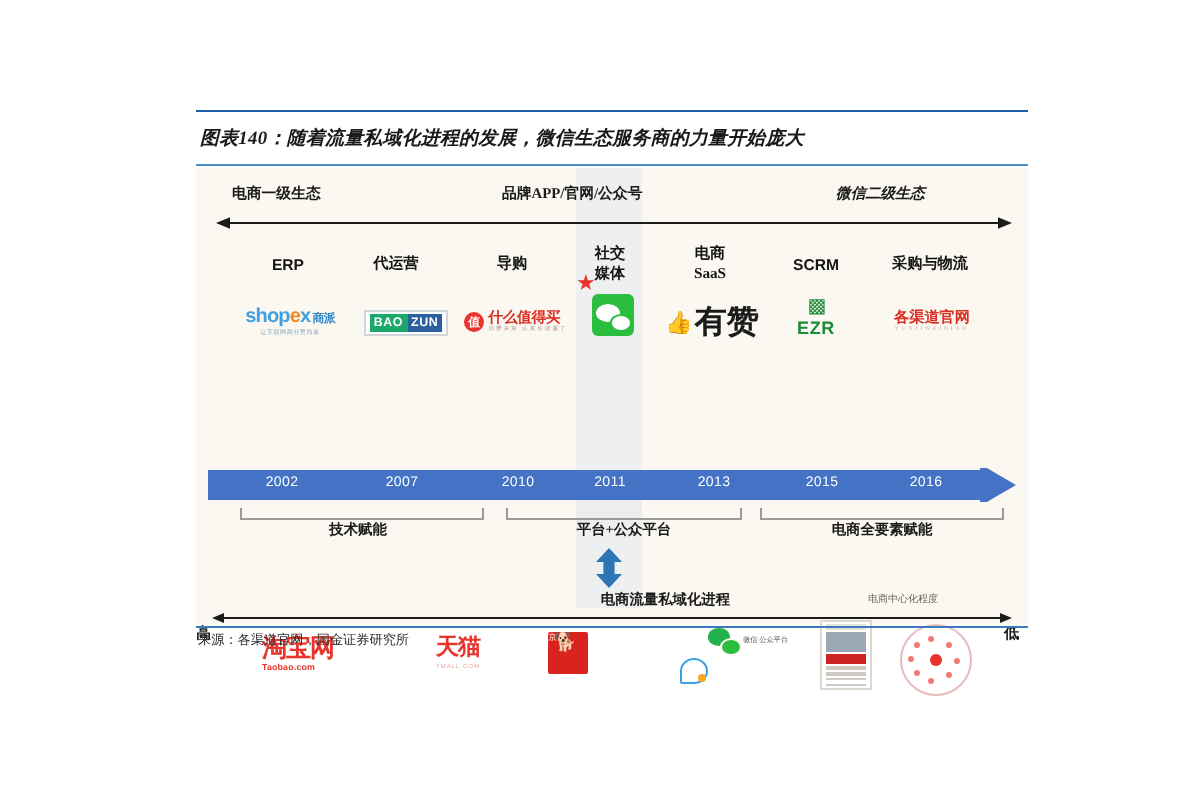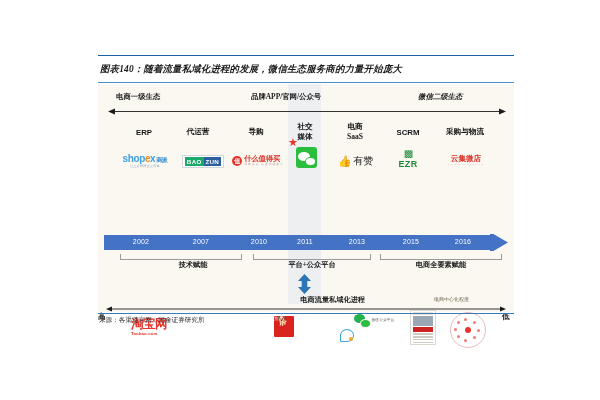--- a/index.html
+++ b/index.html
@@ -188,21 +188,21 @@
   }
   .wx-star {
     position: absolute; left: -4px; top: -5px;
     color: #e8342b; font-size: 11px; line-height: 1;
   }
 
   
   .lg-youzan { align-items: center; }
   .lg-youzan .thumb { color: #e8342b; font-size: 11px; margin-right: 1px; }
   .lg-youzan .tx {
-    font-size: 10px; font-weight: normal; color: #1b1b1b;
+    font-size: 16px; font-weight: bold; color: #1b1b1b;
     font-family: "Liberation Serif", serif;
   }
 
   
   .lg-ezr { flex-direction: column; line-height: 1; }
   .lg-ezr .mark { font-size: 10px; color: #1f8a3b; letter-spacing: -1px; }
   .lg-ezr .tx {
     font-family: "Liberation Sans", sans-serif; font-weight: bold;
     font-size: 9px; color: #1f8a3b; letter-spacing: 0.3px; margin-top: 1px;
   }
@@ -469,37 +469,37 @@
       <div class="thumb">👍</div>
       <div class="tx">有赞</div>
     </div>
 
     <div class="logo-slot lg-ezr" style="left:288px; top:60px; width:44px;">
       <div class="mark">▩</div>
       <div class="tx">EZR</div>
     </div>
 
     <div class="logo-slot lg-yunji" style="left:340px; top:62px; width:56px;">
-      <div class="tx">云集微店</div>
+      <div class="tx">各渠道官网</div>
       <div class="sub">YUNJIWEIDIAN</div>
     </div>
 
     <svg class="timeline" viewBox="0 0 404 17" preserveAspectRatio="none">
       <polygon points="0,1 386,1 386,-2 404,8.5 386,19 386,16 0,16" fill="#4472C4"></polygon>
     </svg>
     <div class="tl-year" style="left:18px;  width:50px;">2002</div>
     <div class="tl-year" style="left:78px;  width:50px;">2007</div>
     <div class="tl-year" style="left:136px; width:50px;">2010</div>
     <div class="tl-year" style="left:182px; width:50px;">2011</div>
     <div class="tl-year" style="left:234px; width:50px;">2013</div>
     <div class="tl-year" style="left:288px; width:50px;">2015</div>
     <div class="tl-year" style="left:340px; width:50px;">2016</div>
 
     <div class="bracket" style="left:22px;  width:122px;"></div>
-    <div class="bracket-label" style="left:34px; width:122px;font-family:Liberation Mono, monospace;">技术赋能</div>
+    <div class="bracket-label" style="left:20px; width:122px;font-family:Liberation Mono, monospace;">技术赋能</div>
 
     <div class="bracket" style="left:155px; width:118px;"></div>
     <div class="bracket-label" style="left:155px; width:118px;">平台+公众平台</div>
 
     <div class="bracket" style="left:282px; width:122px;"></div>
     <div class="bracket-label" style="left:282px; width:122px;">电商全要素赋能</div>
 
     <svg class="v-arrow" viewBox="0 0 15 20">
       <polygon points="7.5,0 14,7 10.3,7 10.3,13 14,13 7.5,20 1,13 4.7,13 4.7,7 1,7" fill="#2E75B6"></polygon>
     </svg>
@@ -515,20 +515,24 @@
     <div class="axis-cap cap-right">低</div>
     <div class="cap-deg">电商中心化程度</div>
 
     <div class="blogo bl-taobao" style="left:14px; top:232px; width:74px; height:22px;">
       <div style="display:flex;flex-direction:column;align-items:flex-start;line-height:1;">
         <div class="tb-main">淘宝网</div>
         <div class="tb-sub">Taobao.com</div>
       </div>
     </div>
 
+    <div class="blogo bl-tmall" style="left:106px; top:232px; width:50px; height:22px;">
+      <div class="tm-main">天猫</div>
+      <div class="tm-sub">TMALL.COM</div>
+    </div>
 
     <div class="blogo" style="left:174px; top:230px; width:24px; height:24px;">
       <div class="bl-jd">
         <div class="dog">🐕</div>
         <div class="jd-tx">京东</div>
       </div>
     </div>
 
     <div class="blogo bl-wechat" style="left:238px; top:230px; width:76px; height:32px;">
       <div class="wx2">

